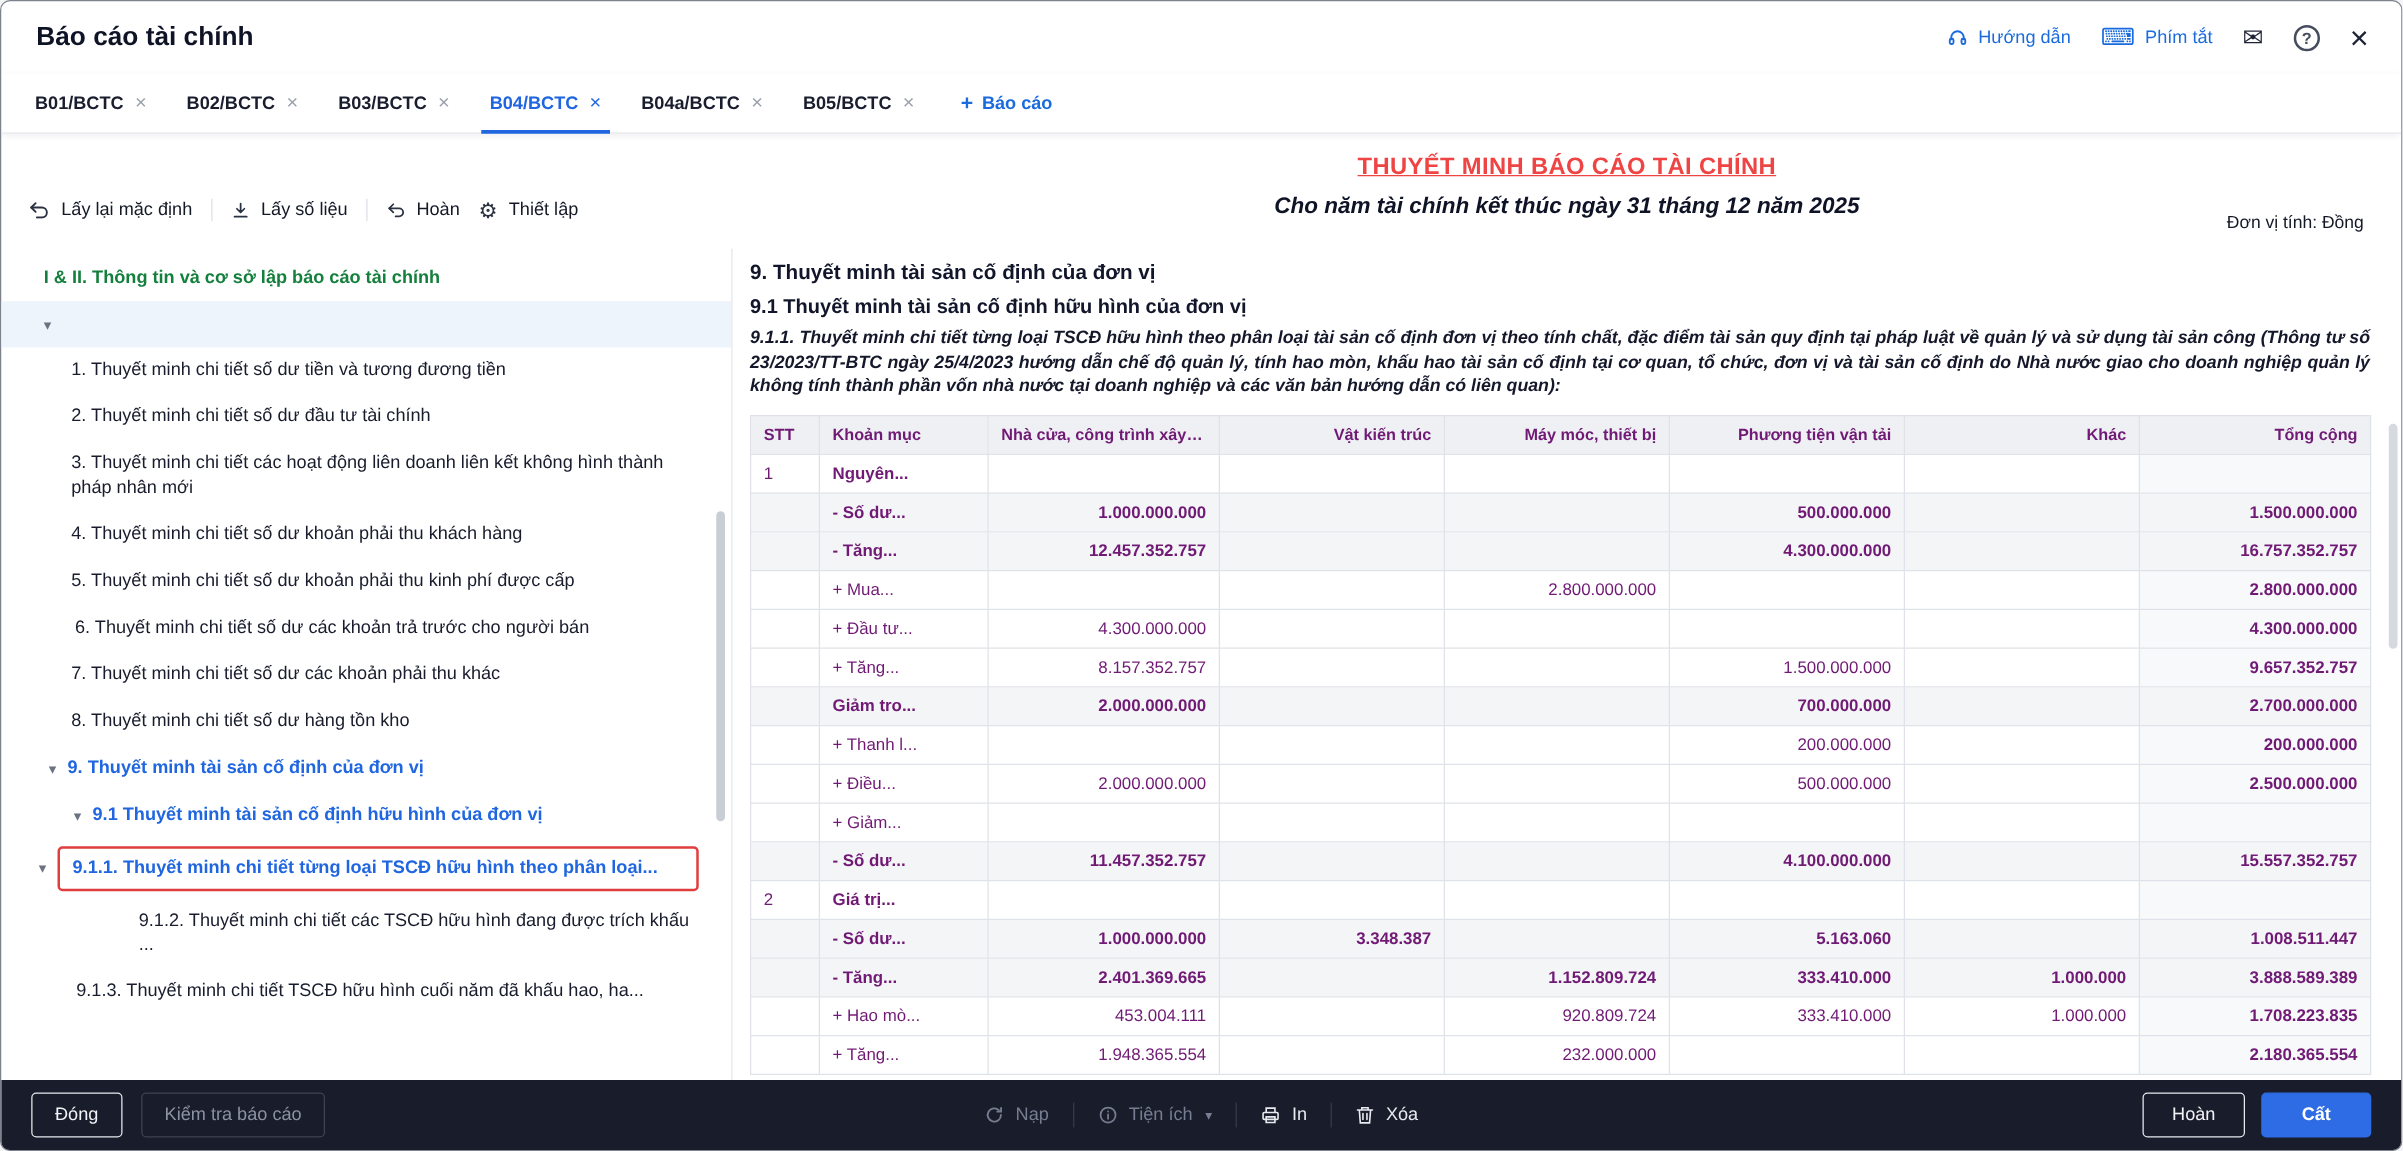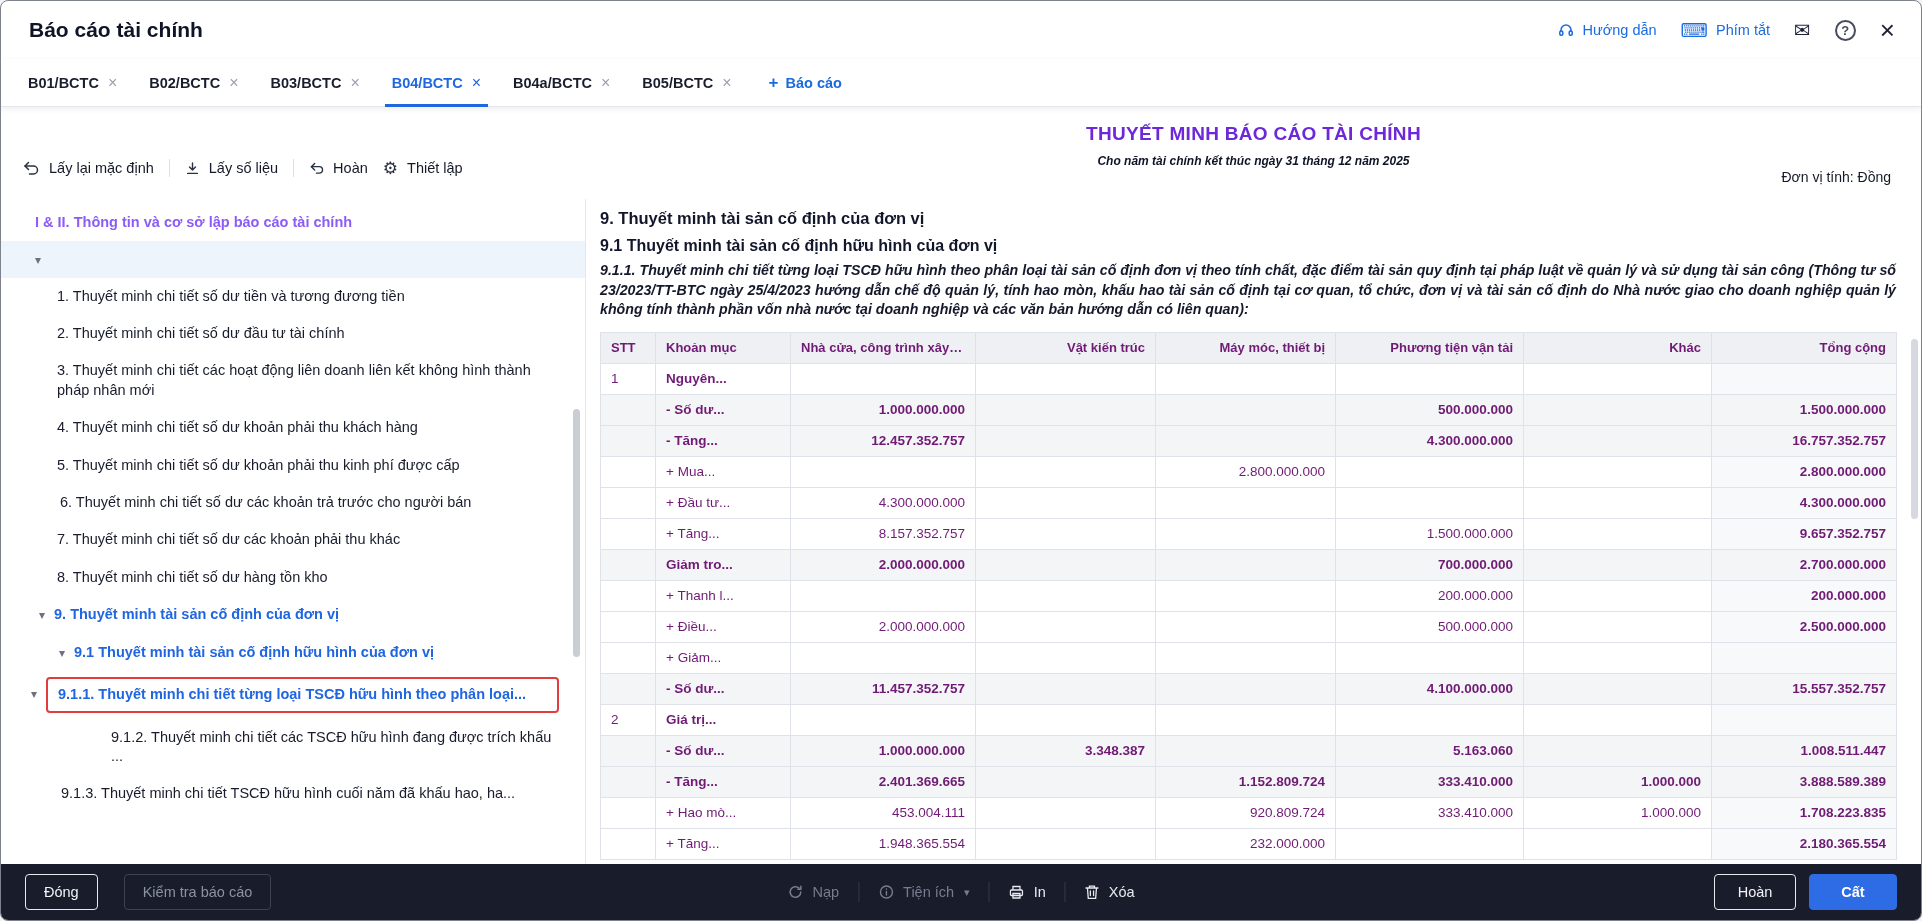--- a/index.html
+++ b/index.html
@@ -28,31 +28,31 @@
   .add-plus{font-size:17px;font-weight:bold;}
 
   
   .toolrow{position:relative;height:92px;flex:0 0 auto;}
   .tools{position:absolute;left:22px;top:52px;display:flex;align-items:center;gap:15px;font-size:14.5px;color:#141927;}
   .tool{display:flex;align-items:center;gap:9px;cursor:pointer;white-space:nowrap;}
   .tool svg{display:block;color:#2a3140;}
   .tool .glyph{font-size:17px;color:#2a3140;line-height:1;}
   .tool-sep{width:1px;height:18px;background:#dcdfe5;}
   .title-block{position:absolute;left:585px;right:0;top:16px;text-align:center;pointer-events:none;}
-  .rpt-title{font-size:19px;font-weight:bold;letter-spacing:.3px;color:#6d28d9;}
-  .rpt-sub{font-size:12px;font-weight:bold;font-style:italic;margin-top:9px;color:#0f1326;}
+  .rpt-title{font-size:19px;font-weight:bold;letter-spacing:.3px;color:#ef4444;text-decoration:underline;}
+  .rpt-sub{font-size:18px;font-weight:bold;font-style:italic;margin-top:9px;color:#0f1326;}
   .unit{position:absolute;right:30px;top:62px;font-size:14px;color:#141927;}
 
   
   .content{flex:1;display:flex;min-height:0;position:relative;}
   aside{width:585px;flex:0 0 585px;border-right:1px solid #e3e6ec;position:relative;padding-top:5px;box-sizing:border-box;overflow:hidden;}
   .tree-item{display:flex;align-items:flex-start;padding:9px 26px 9px 34px;font-size:14.5px;color:#181c2c;line-height:1.34;cursor:pointer;}
   .tree-arrow{color:#6b7280;font-size:12px;margin-right:9px;margin-top:2px;flex:0 0 auto;cursor:pointer;}
   .tree-label{flex:1;}
-  .tree-item.em-section .tree-label{font-weight:bold;color:#8b5cf6;}
+  .tree-item.em-section .tree-label{font-weight:bold;color:#15803d;}
   .tree-item.em-active{color:#1f66e0;}
   .tree-item.em-active .tree-label{font-weight:bold;color:#1f66e0;}
   .tree-item.highlight{background:#eef4fc;}
   .tree-item.selected{padding-top:6px;padding-bottom:6px;}
   .tree-item.selected .tree-arrow{margin-top:9px;}
   .tree-item.selected .tree-label{border:2px solid #e03e3e;border-radius:4px;padding:6px 10px;background:#fff;}
   .sb-scroll{position:absolute;right:5px;top:210px;width:7px;height:248px;background:#c9cdd4;border-radius:4px;cursor:pointer;}
 
   
   main{flex:1;padding:6px 0 0 14px;position:relative;overflow:hidden;min-width:0;}
@@ -70,21 +70,21 @@
   tr.group td.label{font-weight:bold;}
   td.total{font-weight:bold;background:#f8f9fb;}
   tr.subtotal td.total{background:#f4f5f7;}
   .main-scroll{position:absolute;right:3px;top:140px;width:7px;height:180px;background:#d6d9df;border-radius:4px;cursor:pointer;}
 
   
   footer{height:56px;flex:0 0 auto;background:#191c2a;display:flex;align-items:center;padding:0 24px;position:relative;}
   .btn{height:36px;border-radius:4px;font-size:14.5px;padding:0 18px;cursor:pointer;background:transparent;font-family:inherit;}
   .btn-outline{border:1px solid #e8eaef;color:#f2f3f6;}
   .btn-disabled{border:1px solid #3d4354;color:#8b92a3;}
-  .f-left{display:flex;gap:26px;align-items:flex-start;}
+  .f-left{display:flex;gap:15px;align-items:flex-start;}
   .f-center{position:absolute;left:50%;transform:translateX(-50%);display:flex;align-items:center;gap:19px;}
   .f-item{display:flex;align-items:center;gap:9px;font-size:14.5px;color:#e8eaef;cursor:pointer;white-space:nowrap;}
   .f-item svg{display:block;}
   .f-item.disabled{color:#767d90;}
   .f-chevron{font-size:11px;margin-left:1px;}
   .f-sep{width:1px;height:20px;background:#343b4d;}
   .f-right{position:absolute;right:24px;display:flex;gap:13px;align-items:center;}
   .btn-primary{background:#2e6ce6;border:1px solid #2e6ce6;color:#fff;font-weight:bold;min-width:88px;}
   .btn-hoan{min-width:82px;}
 </style>

